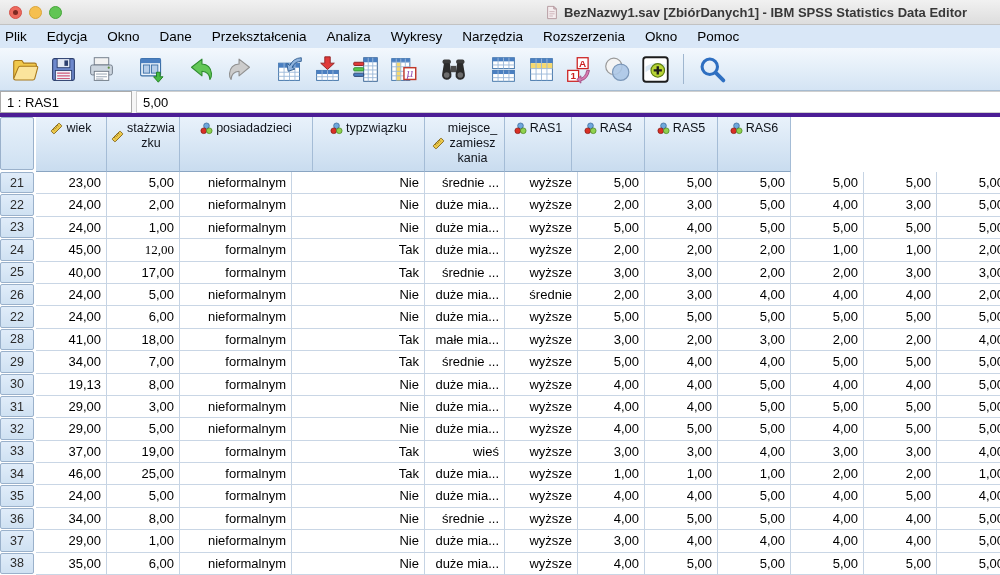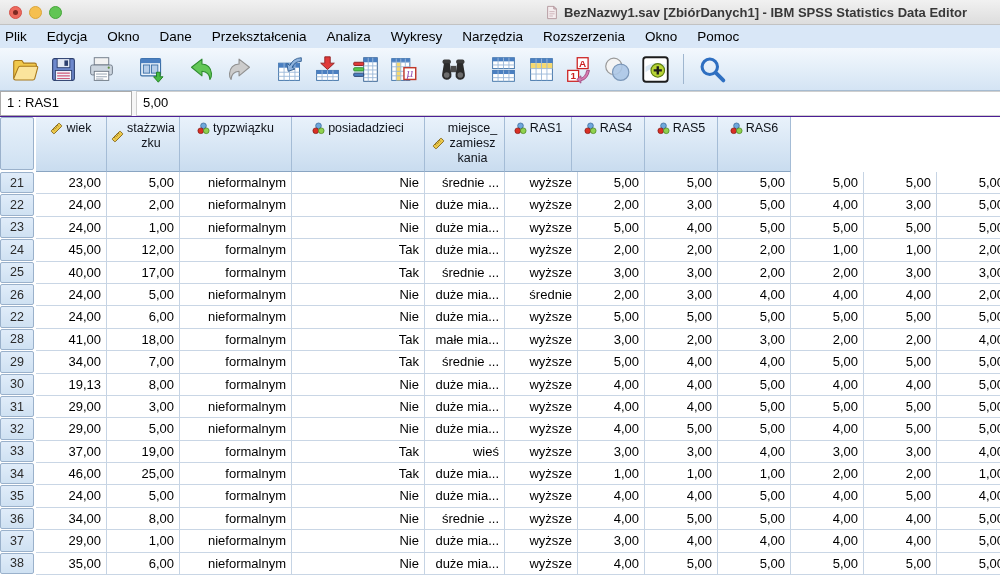--- a/index.html
+++ b/index.html
@@ -23,21 +23,21 @@
   .menu-item:first-child{padding-left:0;}
 
   
   .toolbar{height:43px;background:linear-gradient(#f3f8fd,#d4e4f4);border-bottom:1px solid #a6bbd0;display:flex;align-items:center;padding-left:6px;box-sizing:border-box;}
   .tb{width:38px;height:36px;display:flex;align-items:center;justify-content:center;flex:0 0 auto;}
   .tb svg{width:29px;height:29px;display:block;}
   .grp{margin-left:12px;}
   .vsep{width:1px;height:30px;background:#9fb6cf;margin:0 9px;flex:0 0 auto;}
 
   
-  .cellref{height:26px;background:#f6f6f6;display:flex;align-items:stretch;box-sizing:border-box;border-bottom:1px solid #4c1d95;}
+  .cellref{height:26px;background:#f6f6f6;display:flex;align-items:stretch;box-sizing:border-box;border-bottom:4px solid #4c1d95;}
   .cellref-box{width:132px;background:#fff;border:1px solid #ababab;font-size:13px;line-height:22px;padding-left:6px;box-sizing:border-box;color:#000;}
   .celledit-box{flex:1;background:#fff;border:1px solid #cfcfcf;border-right:none;margin-left:4px;font-size:13px;line-height:22px;padding-left:6px;box-sizing:border-box;color:#000;}
 
   
   .grid{width:1000px;overflow:hidden;background:#fff;}
   .grid-header{display:flex;height:55px;box-sizing:border-box;width:1010px;background:#fff;}
   .corner-cell{width:34px;height:53px;margin:0 2px 1px 0;background:linear-gradient(#e6f0fa,#cfe1f2);border:1px solid #9ab1cb;border-radius:2px;box-sizing:border-box;flex:0 0 auto;}
   .hcell{box-sizing:border-box;background:linear-gradient(#e9f2fb,#c9dcef);border-right:1px solid #a4bcd6;border-bottom:1px solid #8aa5c2;font-size:12.5px;color:#10131a;display:flex;align-items:flex-start;justify-content:center;padding-top:4px;flex:0 0 auto;overflow:hidden;}
   .hcell .hin{display:flex;align-items:center;gap:3px;}
   .hcell .micon svg{width:13px;height:13px;display:block;}
@@ -288,42 +288,42 @@
               <svg viewBox="0 0 16 16">
                 <g transform="rotate(-45 8 8)">
                   <rect x="1" y="5.4" width="14" height="5.2" rx="0.8" fill="#ecc94b" stroke="#7a5c12" stroke-width="1"></rect>
                   <path d="M4.4 5.4 v2.3 M6.8 5.4 v2.3 M9.2 5.4 v2.3 M11.6 5.4 v2.3" stroke="#7a5c12" stroke-width="0.9" fill="none"></path>
                 </g>
               </svg>
             </span>
             <span class="hlabel">stażzwia<br>zku</span>
           </span>
         </div>
-        <div class="hcell" style="width: 112px; height: 55px;">
+        <div class="hcell" style="width: 133px; height: 55px;">
           <span class="hin">
             <span class="micon">
               <svg viewBox="0 0 16 16">
                 <circle cx="8" cy="4.7" r="3.5" fill="#6fa8dc" stroke="#2f5d8c" stroke-width="0.8"></circle>
                 <circle cx="4.6" cy="10.8" r="3.5" fill="#d93025" stroke="#7a1410" stroke-width="0.8"></circle>
                 <circle cx="11.4" cy="10.8" r="3.5" fill="#8fd14f" stroke="#3f7a14" stroke-width="0.8"></circle>
               </svg>
             </span>
-            <span class="hlabel">typzwiązku</span>
-          </span>
-        </div>
-        <div class="hcell" style="width: 133px; height: 55px;">
+            <span class="hlabel">posiadadzieci</span>
+          </span>
+        </div>
+        <div class="hcell" style="width: 112px; height: 55px;">
           <span class="hin">
             <span class="micon">
               <svg viewBox="0 0 16 16">
                 <circle cx="8" cy="4.7" r="3.5" fill="#6fa8dc" stroke="#2f5d8c" stroke-width="0.8"></circle>
                 <circle cx="4.6" cy="10.8" r="3.5" fill="#d93025" stroke="#7a1410" stroke-width="0.8"></circle>
                 <circle cx="11.4" cy="10.8" r="3.5" fill="#8fd14f" stroke="#3f7a14" stroke-width="0.8"></circle>
               </svg>
             </span>
-            <span class="hlabel">posiadadzieci</span>
+            <span class="hlabel">typzwiązku</span>
           </span>
         </div>
         <div class="hcell" style="width: 80px; height: 55px;">
           <span class="hin">
             <span class="micon">
               <svg viewBox="0 0 16 16">
                 <g transform="rotate(-45 8 8)">
                   <rect x="1" y="5.4" width="14" height="5.2" rx="0.8" fill="#ecc94b" stroke="#7a5c12" stroke-width="1"></rect>
                   <path d="M4.4 5.4 v2.3 M6.8 5.4 v2.3 M9.2 5.4 v2.3 M11.6 5.4 v2.3" stroke="#7a5c12" stroke-width="0.9" fill="none"></path>
                 </g>
@@ -423,21 +423,21 @@
           <div class="dcell" style="width: 67px;">5,00</div>
           <div class="dcell" style="width: 73px;">4,00</div>
           <div class="dcell" style="width: 73px;">5,00</div>
           <div class="dcell" style="width: 73px;">5,00</div>
           <div class="dcell" style="width: 73px;">5,00</div>
           <div class="dcell" style="width: 73px;">5,00</div>
         </div>
         <div class="grow">
           <div class="rhcell">24</div>
           <div class="dcell" style="width: 71px;">45,00</div>
-          <div class="dcell" style="width: 73px;">12,00</div>
+          <div class="dcell" style="width: 73px; font-family: Liberation Serif, serif;">12,00</div>
           <div class="dcell" style="width: 112px;">formalnym</div>
           <div class="dcell" style="width: 133px;">Tak</div>
           <div class="dcell" style="width: 80px;">duże mia...</div>
           <div class="dcell" style="width: 73px;">wyższe</div>
           <div class="dcell" style="width: 67px;">2,00</div>
           <div class="dcell" style="width: 73px;">2,00</div>
           <div class="dcell" style="width: 73px;">2,00</div>
           <div class="dcell" style="width: 73px;">1,00</div>
           <div class="dcell" style="width: 73px;">1,00</div>
           <div class="dcell" style="width: 73px;">2,00</div>

